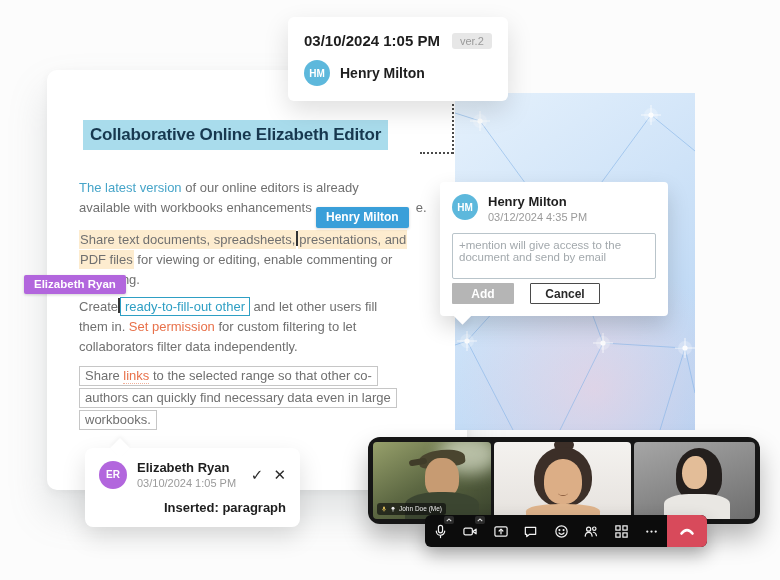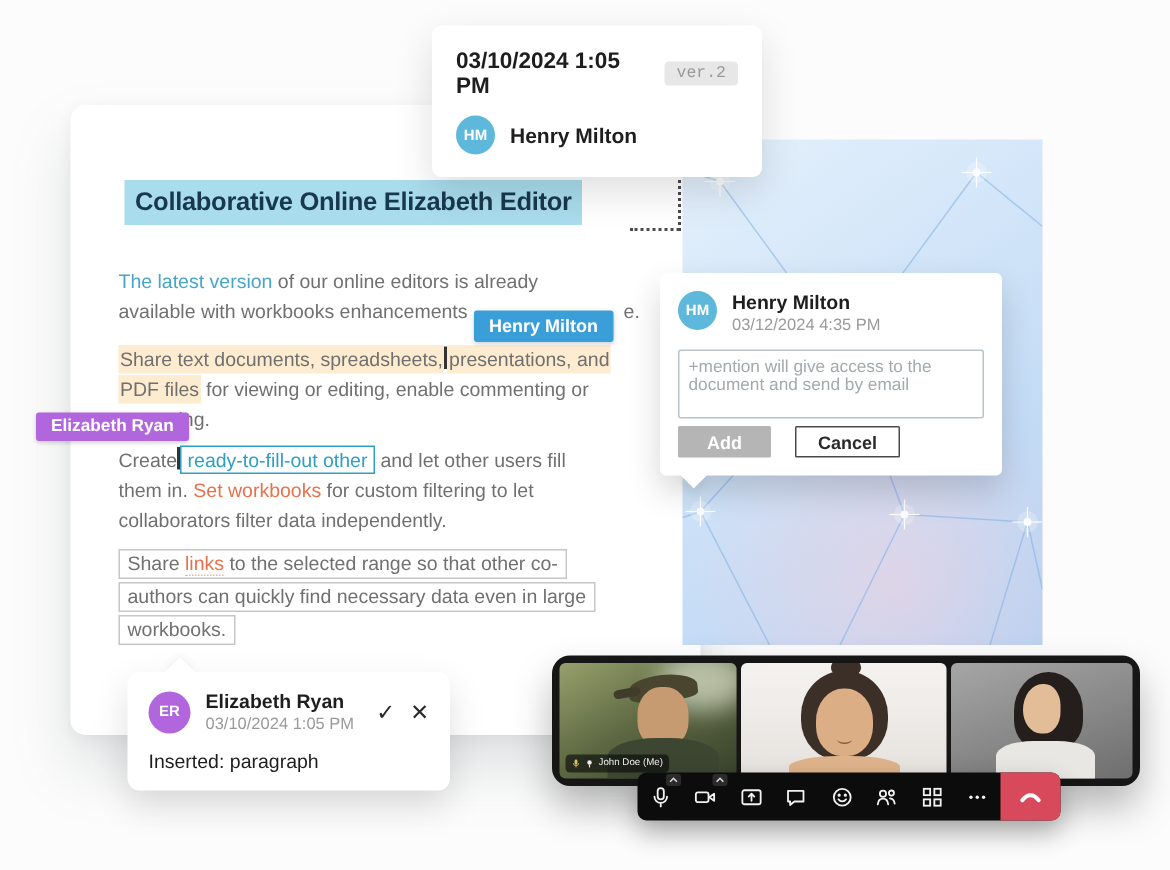--- a/index.html
+++ b/index.html
@@ -27,21 +27,21 @@
   .cursor-tag{position:absolute;color:#fff;font-weight:bold;font-size:12px;border-radius:2px;
               padding:3px 10px 4px;z-index:3;box-shadow:0 1px 3px rgba(0,0,0,.18);white-space:nowrap;}
   .tag-henry{left:316px;top:207px;background:#3a9fd9;}
   .tag-elizabeth{left:24px;top:275px;background:#b266dd;font-size:11.5px;}
 
   
   .version-popup{position:absolute;left:288px;top:17px;width:220px;background:#fff;border-radius:6px;
                  box-shadow:0 10px 26px rgba(0,0,0,.13);z-index:5;padding:15px 16px;box-sizing:border-box;}
   .vp-row1{display:flex;align-items:center;gap:12px;}
   .vp-time{font-size:15px;font-weight:bold;color:#1e1e1e;}
-  .vp-badge{background:#e7e7e7;color:#9a9a9a;font-size:11px;padding:2px 8px;border-radius:3px;font-family:Liberation Mono, monospace;}
+  .vp-badge{background:#e7e7e7;color:#9a9a9a;font-size:11px;padding:2px 8px;border-radius:3px;}
   .vp-row2{display:flex;align-items:center;gap:10px;margin-top:11px;}
   .avatar{width:26px;height:26px;border-radius:50%;display:flex;align-items:center;justify-content:center;
           color:#fff;font-size:10px;font-weight:bold;flex:0 0 26px;}
   .avatar-hm{background:#5db8dc;}
   .avatar-er{background:#b266dd;}
   .vp-name{font-size:14px;font-weight:bold;color:#1e1e1e;}
   .connector-h{position:absolute;left:420px;top:152px;width:33px;height:0;border-top:2px dotted #4a4a4a;z-index:4;}
   .connector-v{position:absolute;left:452px;top:104px;width:0;height:50px;border-left:2px dotted #4a4a4a;z-index:4;}
 
   
@@ -71,21 +71,21 @@
   .review-card{position:absolute;left:85px;top:448px;width:215px;background:#fff;border-radius:8px;
                box-shadow:0 10px 24px rgba(0,0,0,.13);z-index:5;padding:12px 14px;box-sizing:border-box;}
   .review-card::before{content:"";position:absolute;left:28px;top:-7px;width:14px;height:14px;background:#fff;
                transform:rotate(45deg);box-shadow:-2px -2px 4px rgba(0,0,0,.04);}
   .rc-header{display:flex;gap:10px;align-items:center;}
   .avatar-28{width:28px;height:28px;flex:0 0 28px;font-size:10px;}
   .rc-name{font-size:13px;font-weight:bold;color:#1e1e1e;}
   .rc-date{font-size:11px;color:#9a9a9a;margin-top:2px;}
   .rc-icons{margin-left:auto;display:flex;gap:10px;font-size:15px;font-weight:bold;color:#2a2a2a;padding-top:1px;}
   .rc-icons span{cursor:pointer;}
-  .rc-action{margin-top:11px;font-size:13px;font-weight:normal;color:#1e1e1e;}
+  .rc-action{margin-top:11px;font-size:13px;font-weight:bold;color:#1e1e1e;text-align:right;}
 
   
   .video-call{position:absolute;left:368px;top:437px;width:392px;height:87px;background:#161616;border-radius:12px;
               z-index:4;padding:5px;box-sizing:border-box;display:flex;gap:3px;
               box-shadow:0 14px 26px rgba(0,0,0,.28);}
   .video{position:relative;height:100%;border-radius:4px;overflow:hidden;}
   .v1{width:118px;background:linear-gradient(150deg,#97a06b 0%,#5c6742 50%,#38412c 100%);}
   .v1::before{content:"";position:absolute;right:-8px;top:-8px;width:60px;height:40px;background:#cdd3bd;
               border-radius:50%;filter:blur(8px);opacity:.8;}
   .v2{width:137px;background:linear-gradient(180deg,#f4f2ef,#e6e2de);}
@@ -130,21 +130,21 @@
     </div>
 
     <div class="para p2">
       <span class="hl-peach">Share text documents, spreadsheets,</span><span class="caret"></span><span class="hl-peach">presentations, and</span><br>
       <span class="hl-peach">PDF files</span><span> for viewing  or editing, enable commenting or</span><br>
       <span class="gap" style="width:40px"></span><span>ing.</span>
     </div>
 
     <div class="para p3">
       <span>Create</span><span class="caret"></span><span class="boxed-teal">ready-to-fill-out other</span><span> and let other users fill</span><br>
-      <span>them in. </span><span class="link-orange">Set workbooks</span><span> for custom filtering to let</span><br>
+      <span>them in. </span><span class="link-orange">Set permission</span><span> for custom filtering to let</span><br>
       <span>collaborators filter data independently.</span>
     </div>
 
     <div class="para p4">
       <span class="boxed-gray"><span>Share </span><span class="u-orange">links</span><span> to the selected range so that other co-</span></span><br>
       <span class="boxed-gray"><span>authors can quickly find necessary data even in large</span></span><br>
       <span class="boxed-gray"><span>workbooks.</span></span>
     </div>
   </div>
 

